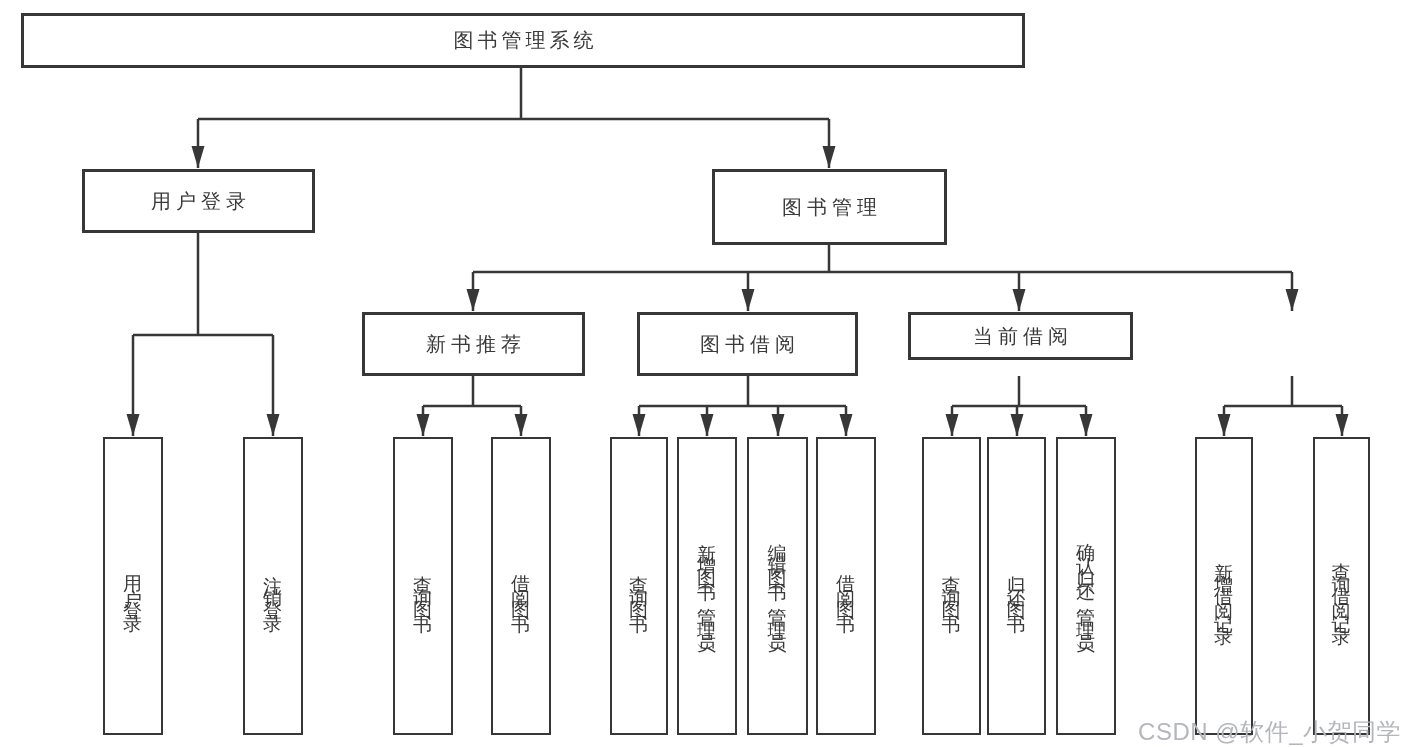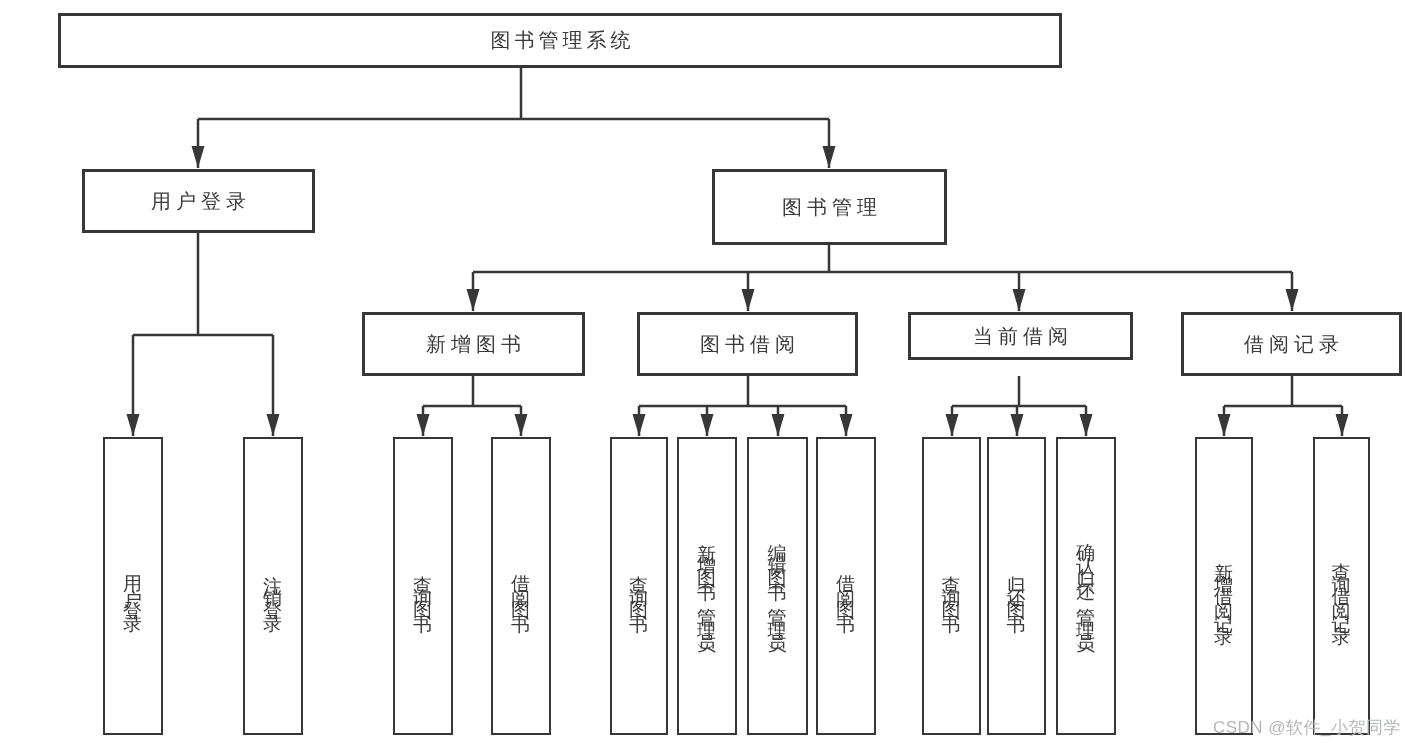--- a/index.html
+++ b/index.html
@@ -31,21 +31,21 @@
   .box.leaf .lbl{
     writing-mode:vertical-rl;
     text-orientation:mixed;
     font-size:19px;
     letter-spacing:13px;
     line-height:1;
   }
   #watermark{
     position:absolute;
     right:4px;top:716px;
-    font-size:17px;
+    font-size:24px;
     letter-spacing:0.5px;
     color:#b4b6bb;
     z-index:5;
     white-space:nowrap;
   }
 </style>
 </head>
 <body>
 
 <div id="canvas">
@@ -86,42 +86,39 @@
       <line x1="952" y1="406" x2="952" y2="436" marker-end="url(#arrow)"></line>
       <line x1="1017" y1="406" x2="1017" y2="436" marker-end="url(#arrow)"></line>
       <line x1="1086" y1="406" x2="1086" y2="436" marker-end="url(#arrow)"></line>
 
       <path d="M1292,376 L1292,406 M1224,406 L1342,406"></path>
       <line x1="1224" y1="406" x2="1224" y2="436" marker-end="url(#arrow)"></line>
       <line x1="1342" y1="406" x2="1342" y2="436" marker-end="url(#arrow)"></line>
     </g>
   </svg>
 
-  <div class="box h root" style="left:21px;top:13px;width:1004px;height:55px;margin-left:37px;">
+  <div class="box h root" style="left:21px;top:13px;width:1004px;height:55px;">
     <span class="lbl">图书管理系统</span>
   </div>
 
   <div class="box h" style="left:82px;top:169px;width:233px;height:64px;">
     <span class="lbl">用户登录</span>
   </div>
   <div class="box h" style="left:712px;top:169px;width:235px;height:76px;">
     <span class="lbl">图书管理</span>
   </div>
 
   <div class="box h" style="left:362px;top:312px;width:223px;height:64px;">
-    <span class="lbl">新增图书</span>
+    <span class="lbl">新书推荐</span>
   </div>
   <div class="box h" style="left:637px;top:312px;width:221px;height:64px;">
     <span class="lbl">图书借阅</span>
   </div>
   <div class="box h" style="left:908px;top:312px;width:225px;height:48px;">
     <span class="lbl">当前借阅</span>
-  </div>
-  <div class="box h" style="left:1181px;top:312px;width:221px;height:64px;">
-    <span class="lbl">借阅记录</span>
   </div>
 
   <div class="box leaf" style="left:103px;top:437px;width:60px;height:298px;">
     <span class="lbl">用户登录</span>
   </div>
   <div class="box leaf" style="left:243px;top:437px;width:60px;height:298px;">
     <span class="lbl">注销登录</span>
   </div>
 
   <div class="box leaf" style="left:393px;top:437px;width:60px;height:298px;">

